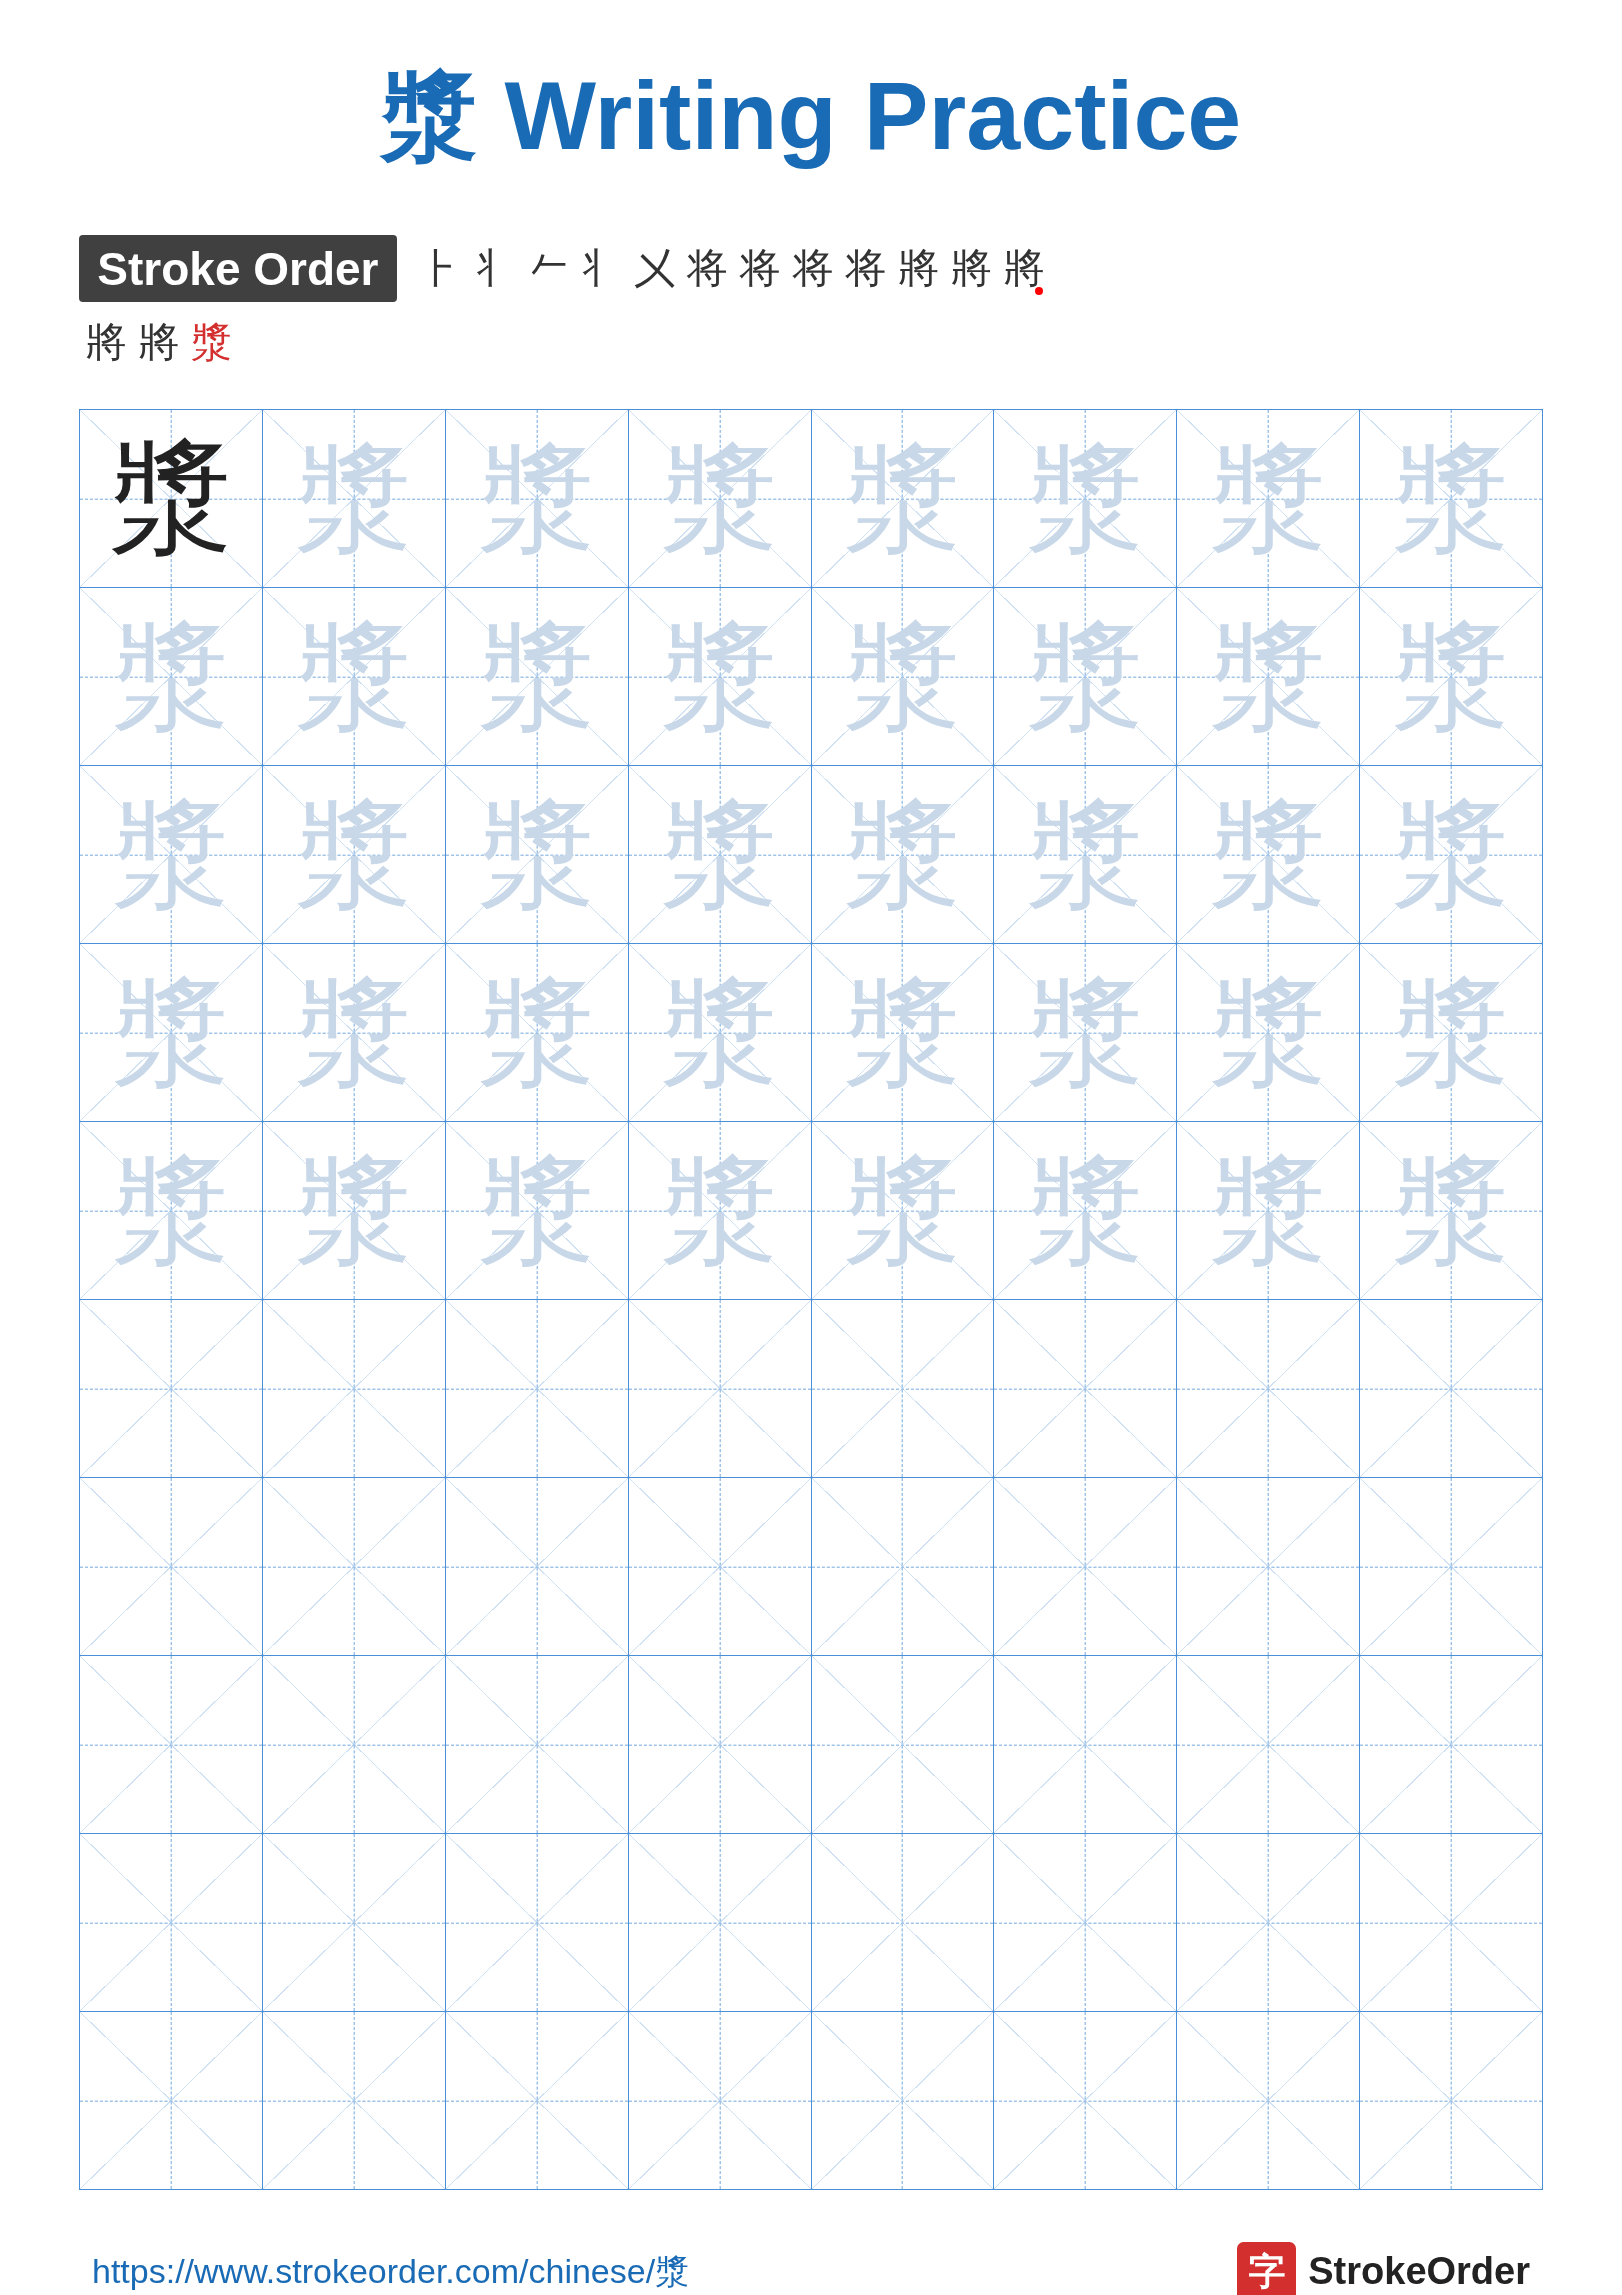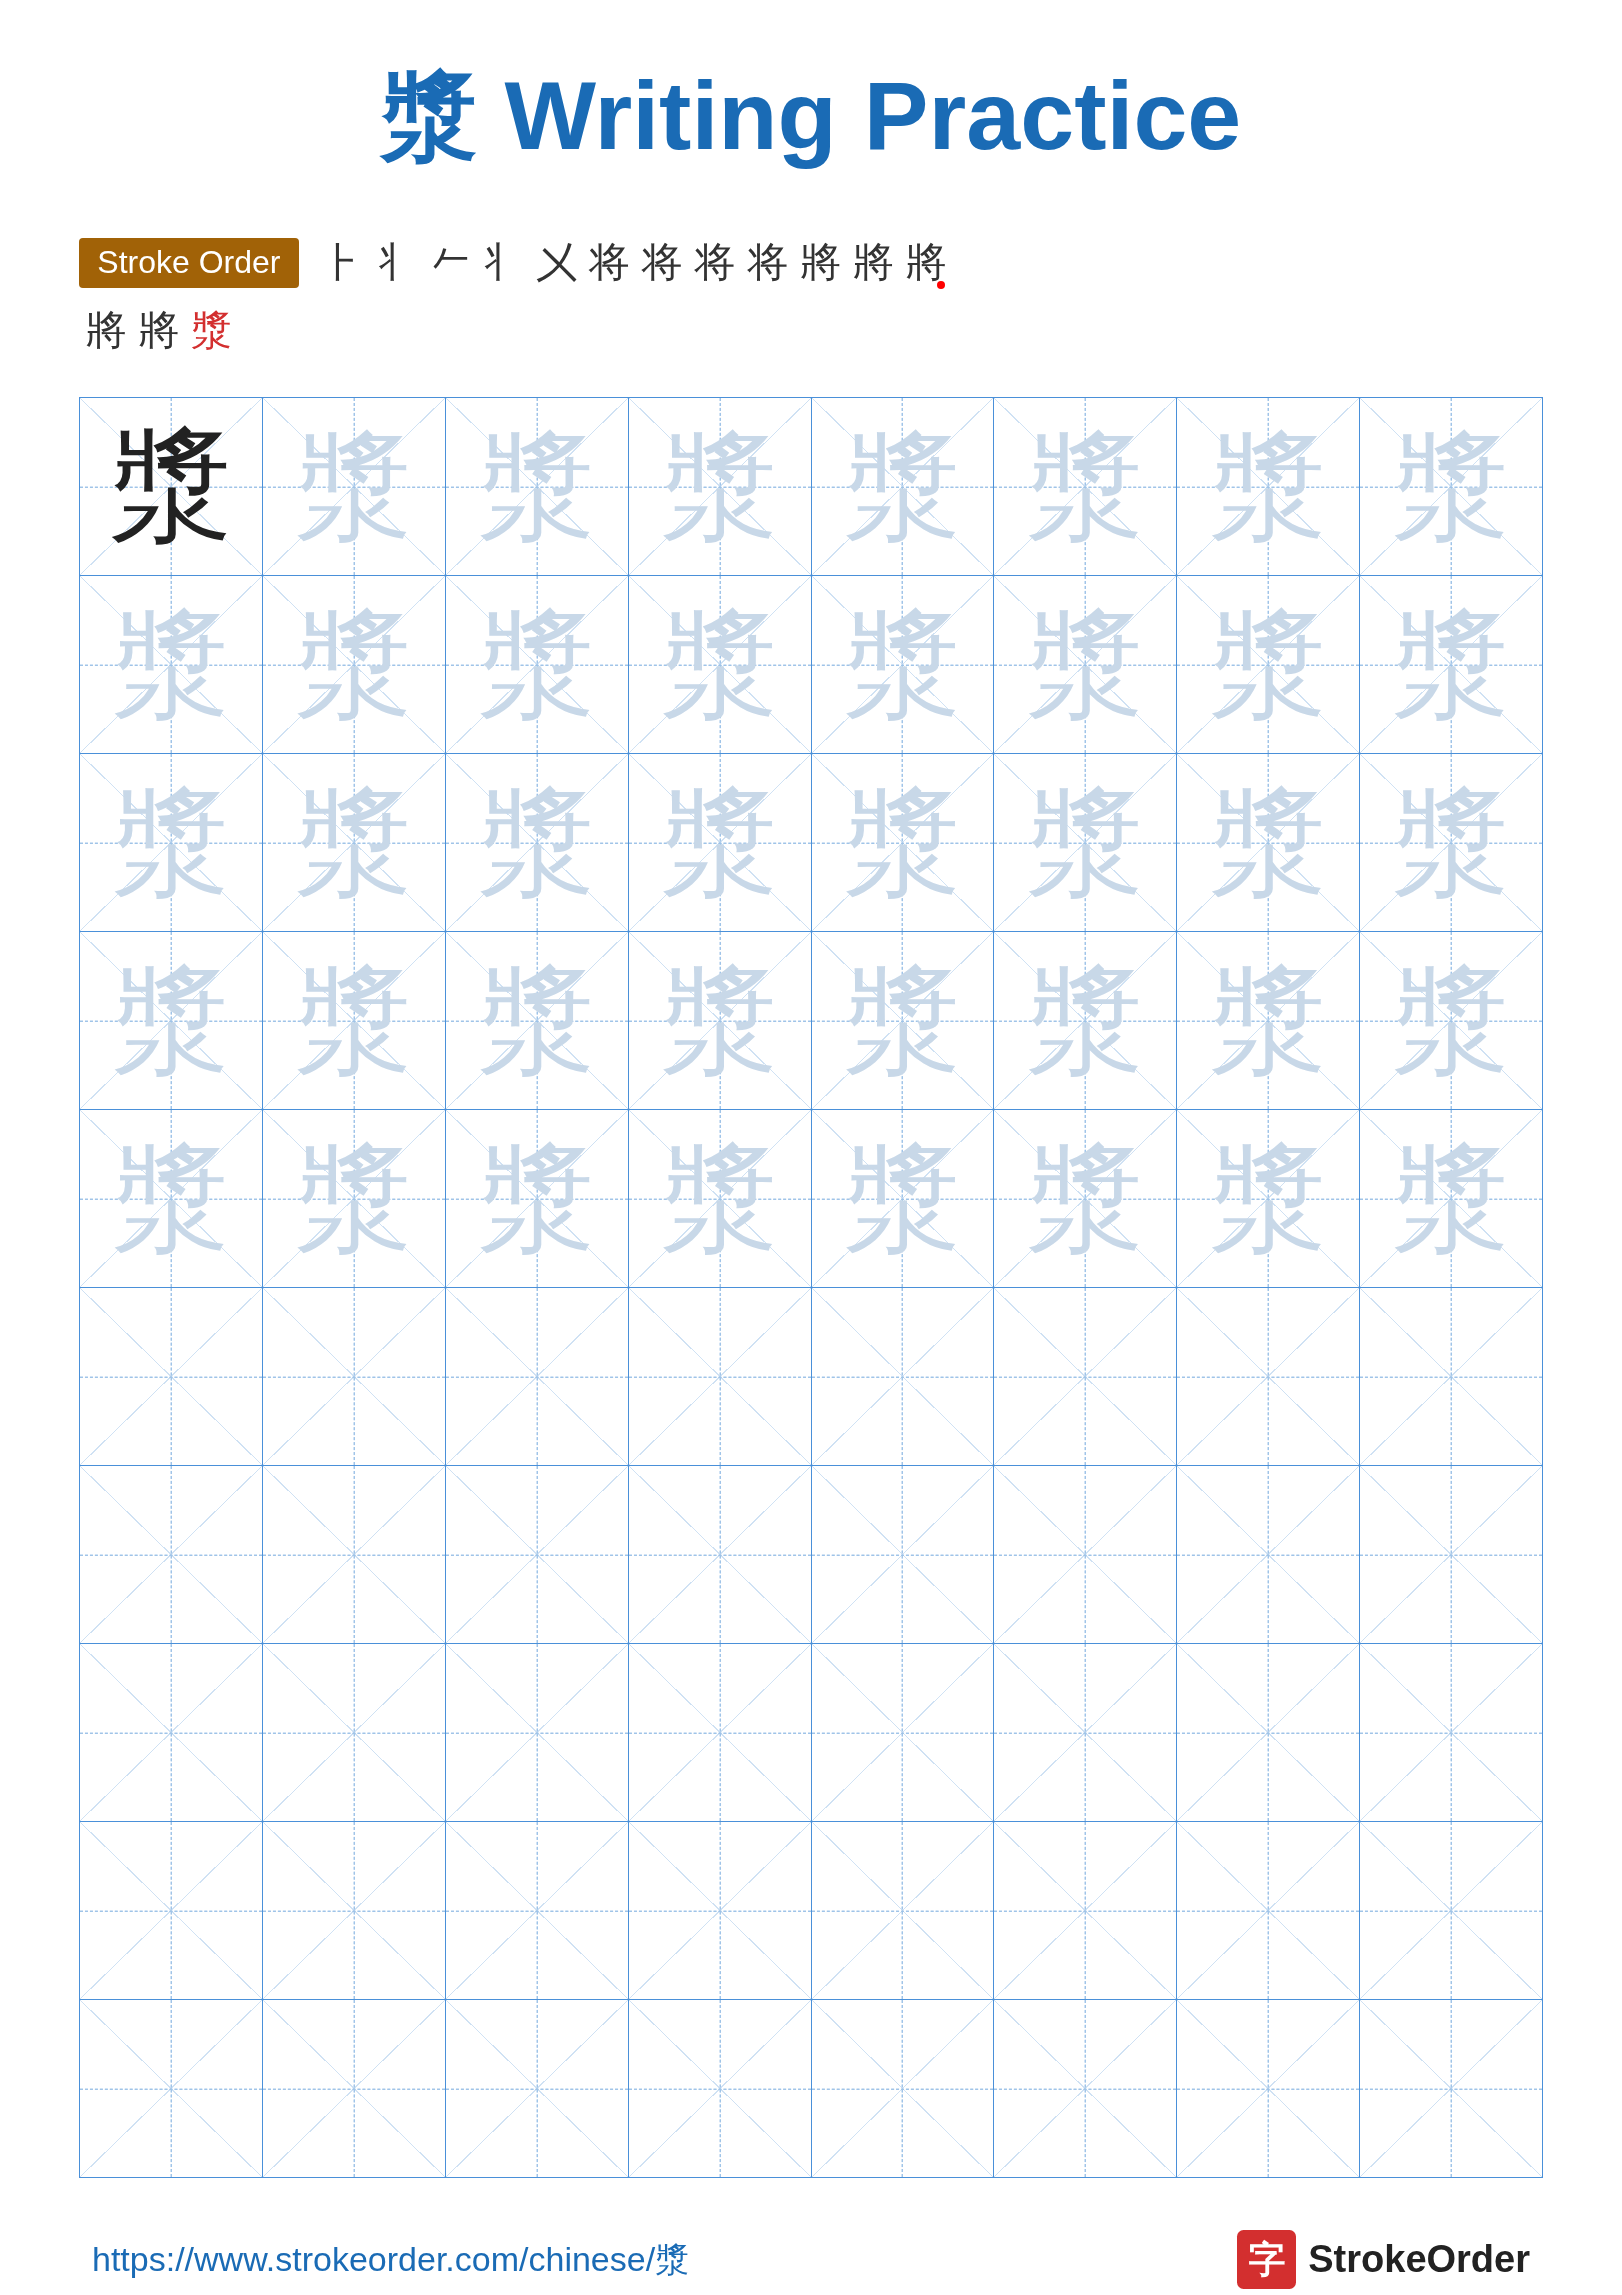--- a/index.html
+++ b/index.html
@@ -40,24 +40,24 @@
     }
 
     .stroke-order-row {
       display: flex;
       align-items: center;
       flex-wrap: wrap;
       margin-bottom: 6.5px;
     }
 
     .stroke-order-badge {
-      background: #a16207;
+      background: #404040;
       color: #fff;
-      font-size: 32px;
-      font-weight: normal;
+      font-size: 46px;
+      font-weight: bold;
       padding: 6.5px 18.3px;
       border-radius: 3.9px;
       margin-right: 26px;
       white-space: nowrap;
     }
 
     .stroke-chars {
       display: flex;
       align-items: center;
       flex-wrap: wrap;

